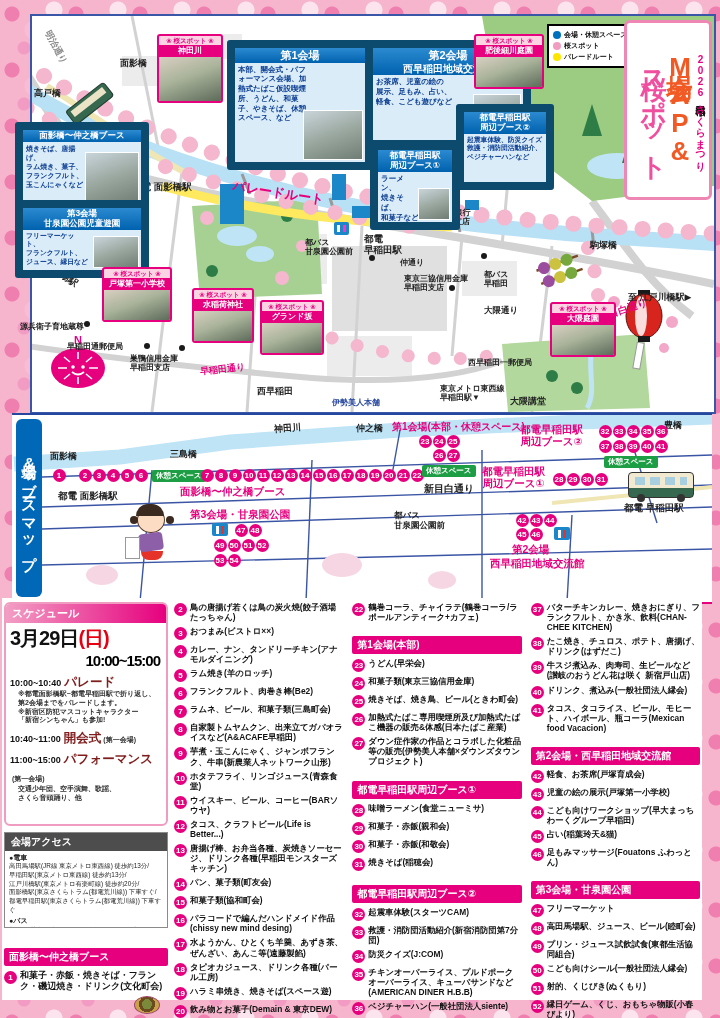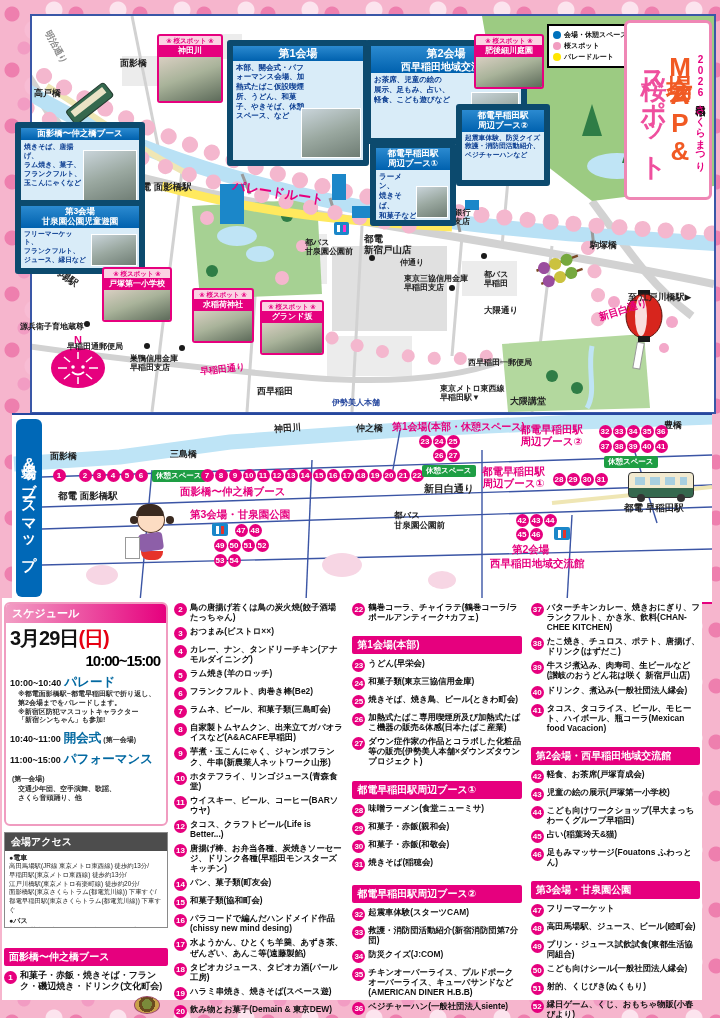--- a/index.html
+++ b/index.html
@@ -11,21 +11,21 @@
       radial-gradient(circle at 34px 30px,#f8bcd4 0 9px,rgba(0,0,0,0) 10px),
       radial-gradient(circle at 54px 10px,#fce4ee 0 8px,rgba(0,0,0,0) 9px),
       radial-gradient(circle at 24px 48px,#f29cc3 0 6px,rgba(0,0,0,0) 7px);
     background-size:64px 56px;}
   
   .topmap{position:absolute;left:30px;top:14px;width:682px;height:396px;background:#fff;border:2px solid #3a57a7;}
   .mapsvg{position:absolute;left:0;top:0;width:682px;height:396px}
   .ml{position:absolute;font-size:9px;font-weight:bold;color:#222;white-space:pre-line;line-height:1.15;z-index:3}
   .mlg{color:#8a8a8a}
   .mlp{color:#e6007e}
-  .vbox{position:absolute;border:6px solid #0c4a6e;background:#d9ecf8;border-radius:3px;z-index:4;overflow:hidden}
+  .vbox{position:absolute;border:8px solid #0c4a6e;background:#d9ecf8;border-radius:3px;z-index:4;overflow:hidden}
   .vh{background:linear-gradient(180deg,#2b8ad0,#0061ae);color:#fff;font-weight:bold;text-align:center;font-size:11px;line-height:1.15;padding:1px 2px}
   .vh.sm{font-size:8.5px}
   .vb{font-size:7.5px;font-weight:bold;color:#0b3d91;padding:2px 3px;line-height:1.3;white-space:pre-line}
   .vphoto{position:absolute;right:2px;bottom:2px;background:linear-gradient(160deg,#c9d4da 0%,#9aa8a0 50%,#6f7d74 100%);border:1px solid #fff}
   .spot{position:absolute;background:#fbd3e3;border:2px solid #e6007e;border-radius:3px;text-align:center;z-index:4;overflow:hidden}
   .stag{color:#e6007e;font-size:6.5px;font-weight:bold;padding:1px 0;line-height:1.1}
   .sname{background:#e6007e;color:#fff;font-size:8px;font-weight:bold;line-height:1.2;padding:1px 1px;white-space:pre-line}
   .sphoto{height:30px;background:linear-gradient(160deg,#d9cfc2 0%,#a9b39a 45%,#5d6b5a 100%)}
   .sphoto.tall{height:44px}
   .legend{position:absolute;left:515px;top:8px;width:96px;background:#fff;border:2px solid #000;padding:3px 4px;z-index:5}
@@ -67,21 +67,21 @@
   .girl .flag{position:absolute;left:0;top:30px;width:13px;height:20px;background:#fff;border:1px solid #999}
   
   .bottom{position:absolute;left:2px;top:598px;width:700px;height:402px;background:#fff}
   .schedbox{position:absolute;left:2px;top:4px;width:164px;height:224px;border:2px solid #f09cc0;border-radius:6px;background:#fff;box-sizing:border-box;overflow:hidden}
   .schedhead{background:linear-gradient(90deg,#f29ec4,#e6007e);color:#fff;font-size:11px;font-weight:bold;padding:2px 6px}
   .sdate{font-size:20px;font-weight:bold;color:#111;padding:2px 4px 0 4px;letter-spacing:-1px}
   .sdate .red{color:#e60012}
   .stime{font-size:15px;font-weight:bold;text-align:right;padding:0 6px 2px 0;letter-spacing:-1px}
   .ev{padding:1px 4px 2px 4px}
   .ev-time{font-size:9px;font-weight:bold;color:#111;margin-right:3px}
-  .ev-name{font-size:12.5px;font-weight:bold;color:#0369a1;white-space:pre-line;line-height:1.05}
+  .ev-name{font-size:12.5px;font-weight:bold;color:#7f1d1d;white-space:pre-line;line-height:1.05}
   .ev-sub{font-size:7px;font-weight:bold;color:#333;margin-left:2px}
   .ev-notes{font-size:7px;font-weight:bold;color:#333;white-space:pre-line;line-height:1.25;padding-left:8px}
   .ev-sub:empty,.ev-notes:empty{display:none}
   .accbox{position:absolute;left:2px;top:234px;width:164px;height:96px;border:1px solid #8a8a8a;background:#fff;box-sizing:border-box;overflow:hidden}
   .acchead{background:#4d4d4d;color:#fff;font-size:10px;font-weight:bold;padding:2px 6px}
   .accbody{font-size:6.4px;color:#222;line-height:1.35;padding:2px 4px;white-space:pre-line}
   .accbody b{display:block;font-size:7px}
   .col1booth{position:absolute;left:2px;top:336px;width:164px}
   .fh{background:#e6007e;color:#fff;font-size:10px;font-weight:bold;padding:2px 5px;border-radius:2px;margin:14px 0 4px 0;break-inside:avoid}
   .fh:empty{display:none}
@@ -251,21 +251,21 @@
     <div class="ml" style="left:88px;top:42px">面影橋</div>
     <div class="ml" style="left:395px;top:104px">三島橋</div>
     <div class="ml" style="left:255px;top:100px">仲之橋</div>
     <div class="ml" style="left:401px;top:140px">豊橋</div>
     <div class="ml" style="left:558px;top:224px">駒塚橋</div>
     <div class="ml" style="left:100px;top:166px;font-size:9.5px">都電 面影橋駅</div>
     <div class="ml mlp" style="left:200px;top:170px;font-size:13px;transform:rotate(9deg)">パレードルート</div>
     <div class="ml" style="left:273px;top:222px;font-size:8px">都バス
 甘泉園公園前</div>
     <div class="ml" style="left:332px;top:218px;font-size:9.5px">都電
-新宿戸山店</div>
+早稲田駅</div>
     <div class="ml" style="left:398px;top:192px;font-size:8px">りそな銀行
 早稲田支店</div>
     <div class="ml" style="left:368px;top:242px;font-size:8px">仲通り</div>
     <div class="ml" style="left:372px;top:258px;font-size:8px">東京三協信用金庫
 早稲田支店</div>
     <div class="ml" style="left:225px;top:370px">西早稲田</div>
     <div class="ml" style="left:300px;top:382px;font-size:8px;color:#26479e">伊勢美人本舗</div>
     <div class="ml" style="left:408px;top:368px;font-size:8px">東京メトロ東西線
 早稲田駅▼</div>
     <div class="ml" style="left:452px;top:290px;font-size:8.5px">大隈通り</div>
@@ -343,20 +343,25 @@
     <div class="spot" style="left:160px;top:272px;width:58px">
       <div class="stag">❀ 桜スポット ❀</div>
       <div class="sname">水稲荷神社</div>
       <div class="sphoto"></div>
     </div>
     <div class="spot" style="left:228px;top:284px;width:60px">
       <div class="stag">❀ 桜スポット ❀</div>
       <div class="sname">グランド坂</div>
       <div class="sphoto"></div>
     </div>
+    <div class="spot" style="left:518px;top:286px;width:62px">
+      <div class="stag">❀ 桜スポット ❀</div>
+      <div class="sname">大隈庭園</div>
+      <div class="sph oto sphoto"></div>
+    </div>
 
     <div class="legend">
       <div class="lrow">
           <span class="ldot" style="background:#0071bc"></span>
           <span class="llab">会場・休憩スペース</span>
         </div>
       <div class="lrow">
           <span class="ldot" style="background:#f19dc0"></span>
           <span class="llab">桜スポット</span>
         </div>
@@ -675,21 +680,21 @@
 
         <div class="fi">
           <span class="fnum">17</span>
           <span class="ftext">水ようかん、ひとくち羊羹、あずき茶、ぜんざい、あんこ等(遠藤製餡)</span>
         </div>
       </div>
         <div>
 
         <div class="fi">
           <span class="fnum">18</span>
-          <span class="ftext">タピオカジュース、タピオカ酒(パール工房)</span>
+          <span class="ftext">タピオカジュース、ドリンク各種(パール工房)</span>
         </div>
       </div>
         <div>
 
         <div class="fi">
           <span class="fnum">19</span>
           <span class="ftext">ハラミ串焼き、焼きそば(スペース遊)</span>
         </div>
       </div>
         <div>

